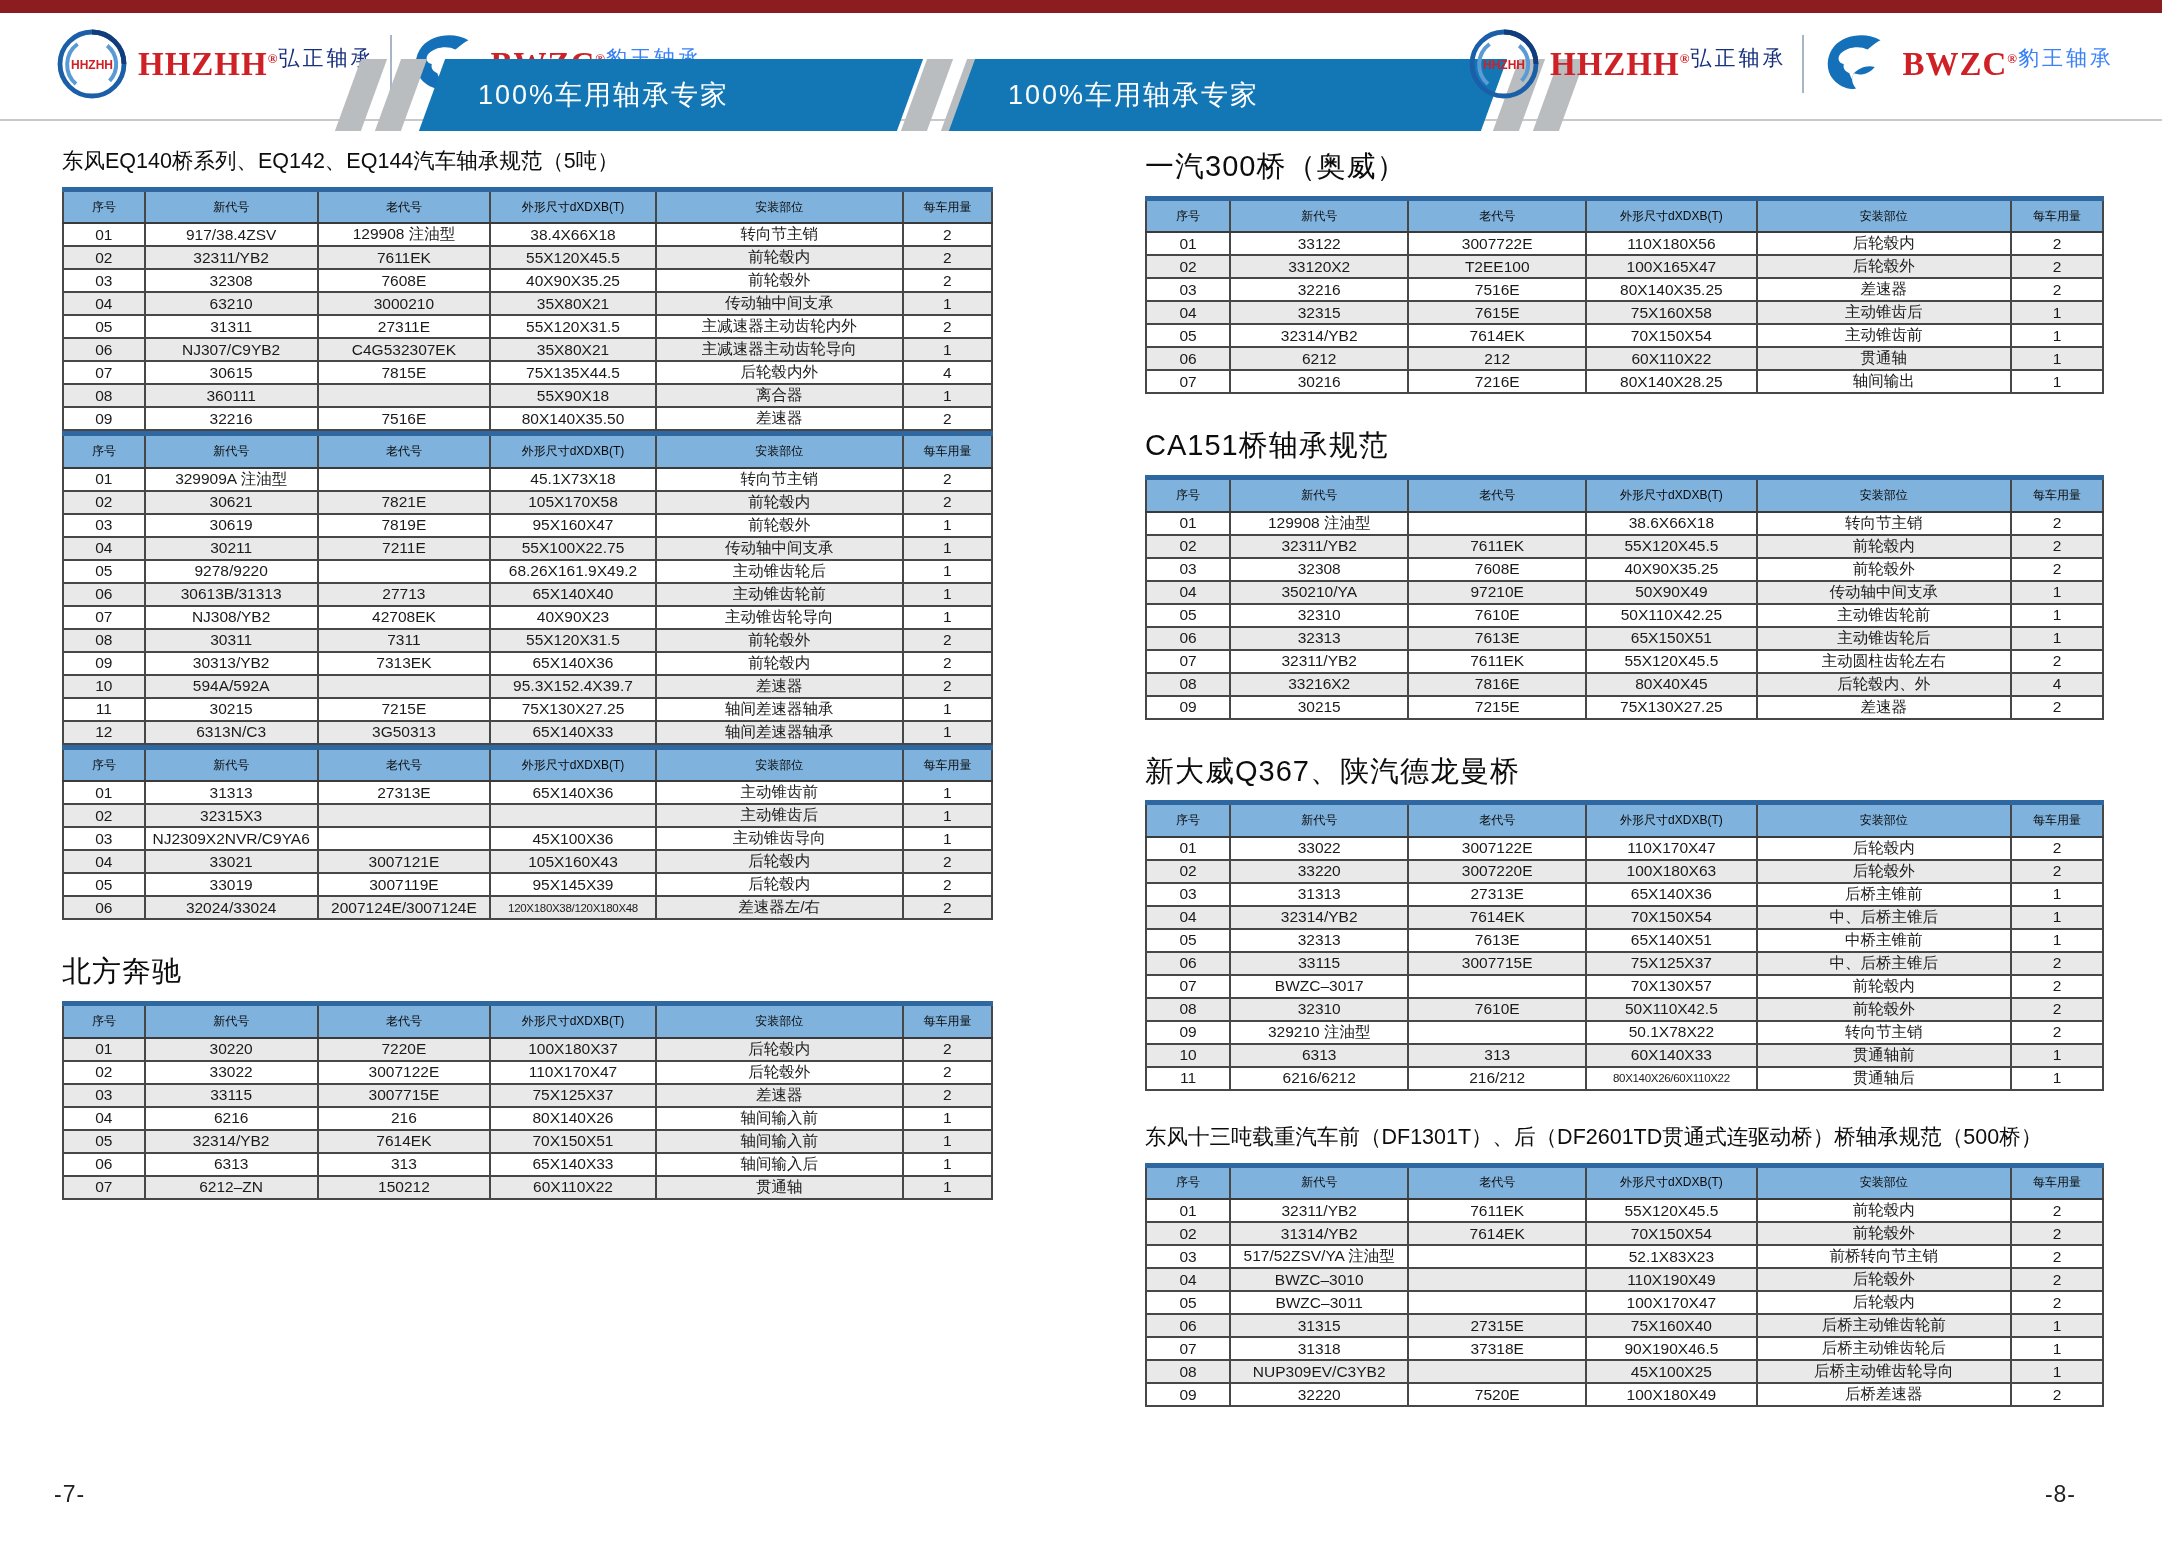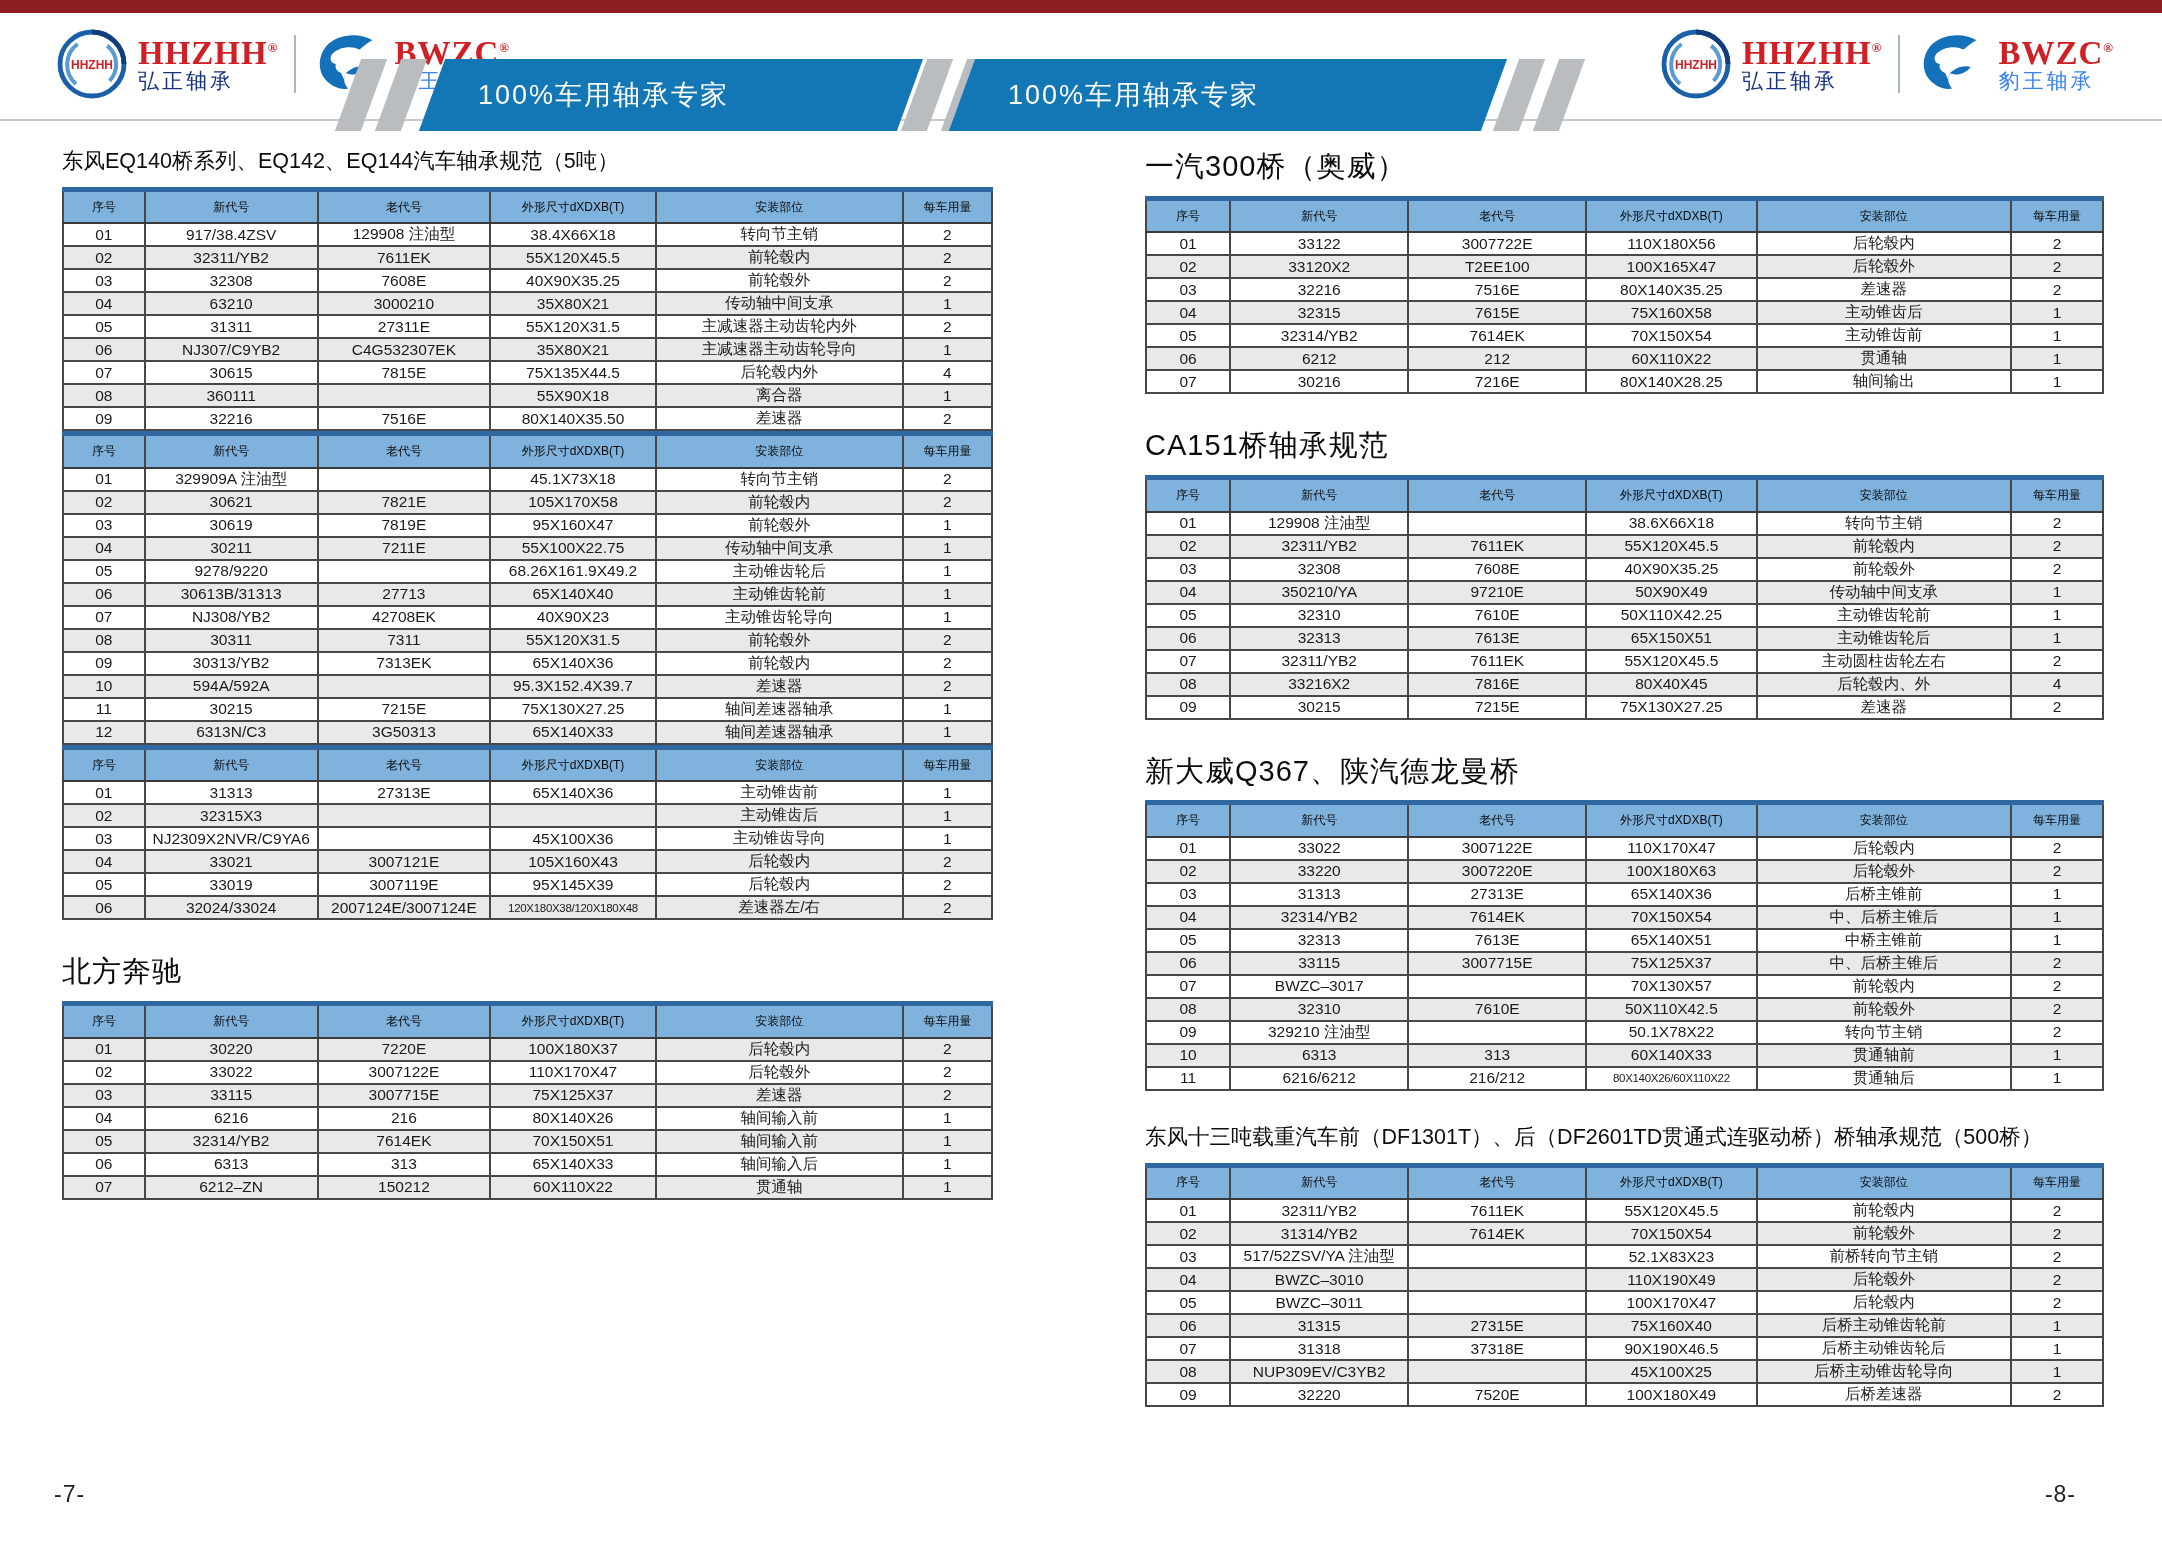--- a/index.html
+++ b/index.html
@@ -10,21 +10,21 @@
   
   .top-strip{height:13px;background:#8b1c20;width:100%}
 
   
   .header{position:relative;height:108px;background:#fff;border-bottom:2px solid #c9c9c9}
   .logo-group{position:absolute;top:15px;display:flex;align-items:center;gap:16px}
   .lg-left{left:56px}
   .lg-right{right:48px}
   .brand{display:flex;align-items:center;gap:10px}
   .logo-icon{width:72px;height:72px;flex:0 0 auto}
-  .brand-text{display:flex;flex-direction:column;justify-content:center;line-height:1.05}
+  .brand-text{display:flex;flex-direction:row;justify-content:center;line-height:1.05}
   .brand-abbr{font-family:"Liberation Serif","DejaVu Serif",serif;font-size:33px;font-weight:700;color:#cf2026;letter-spacing:1px;white-space:nowrap}
   .brand-abbr sup{font-size:13px;font-weight:700;vertical-align:super}
   .brand-cn{font-size:21px;font-weight:400;letter-spacing:3px;white-space:nowrap}
   .brand-cn.hh{color:#17317e}
   .brand-cn.bw{color:#3b82f6}
   .logo-divider{width:2px;height:58px;background:#a7b6c6}
 
   .banner{position:absolute;top:46px;height:72px;background:#1377b5;transform:skewX(-20deg);display:flex;align-items:center}
   .banner-left{left:432px;width:478px}
   .banner-right{left:962px;width:532px}

